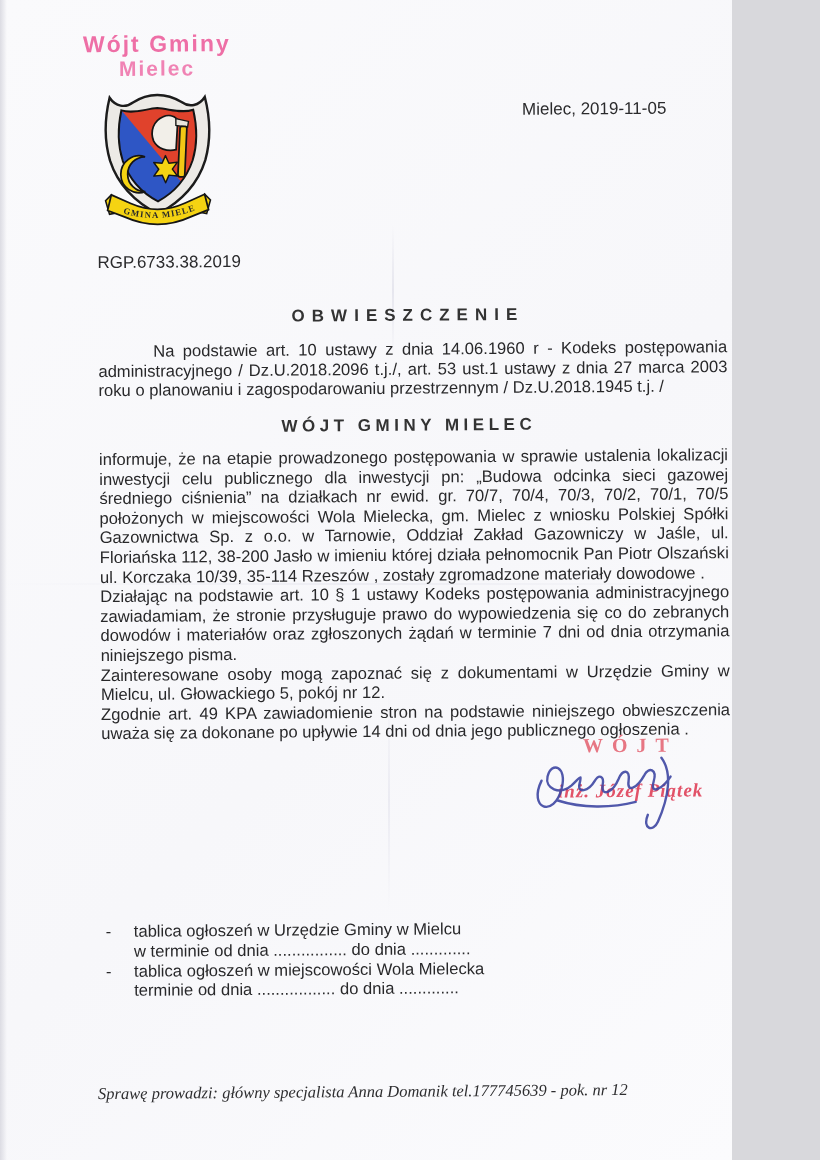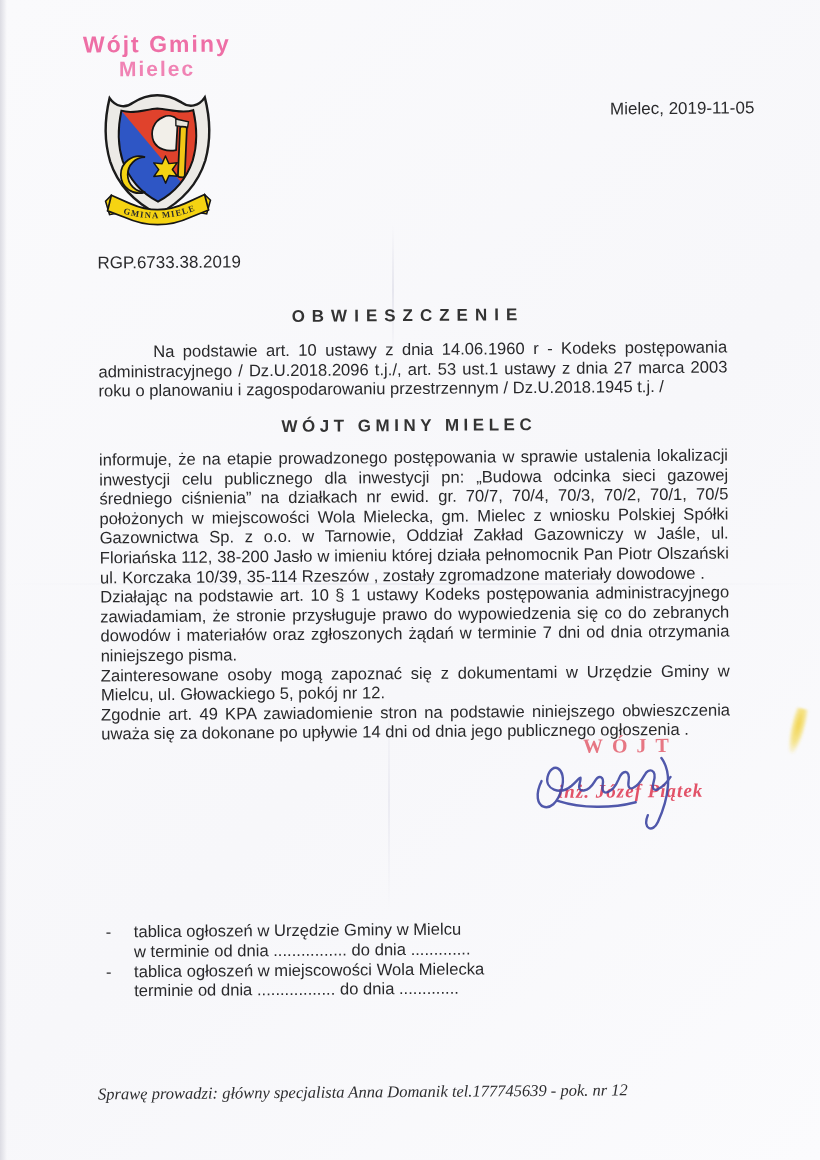--- a/index.html
+++ b/index.html
@@ -1,18 +1,18 @@
 <!DOCTYPE html>
 <html lang="pl"><head>
 <meta charset="utf-8">
 <style>
   html,body{margin:0;padding:0;background:#d8d8dc;}
   .page{
     position:relative;
-    width:820px;height:1160px;
+    width:732px;height:1160px;
     background:linear-gradient(135deg,#fafafc 0%,#f7f7fa 55%,#fbfbfd 100%);
     overflow:hidden;
     font-family:"Liberation Sans",sans-serif;
     color:#2a2a2c;
   }
   .scan-content{
     position:absolute;inset:0;
     transform:rotate(-0.45deg);
     transform-origin:50% 50%;
   }

